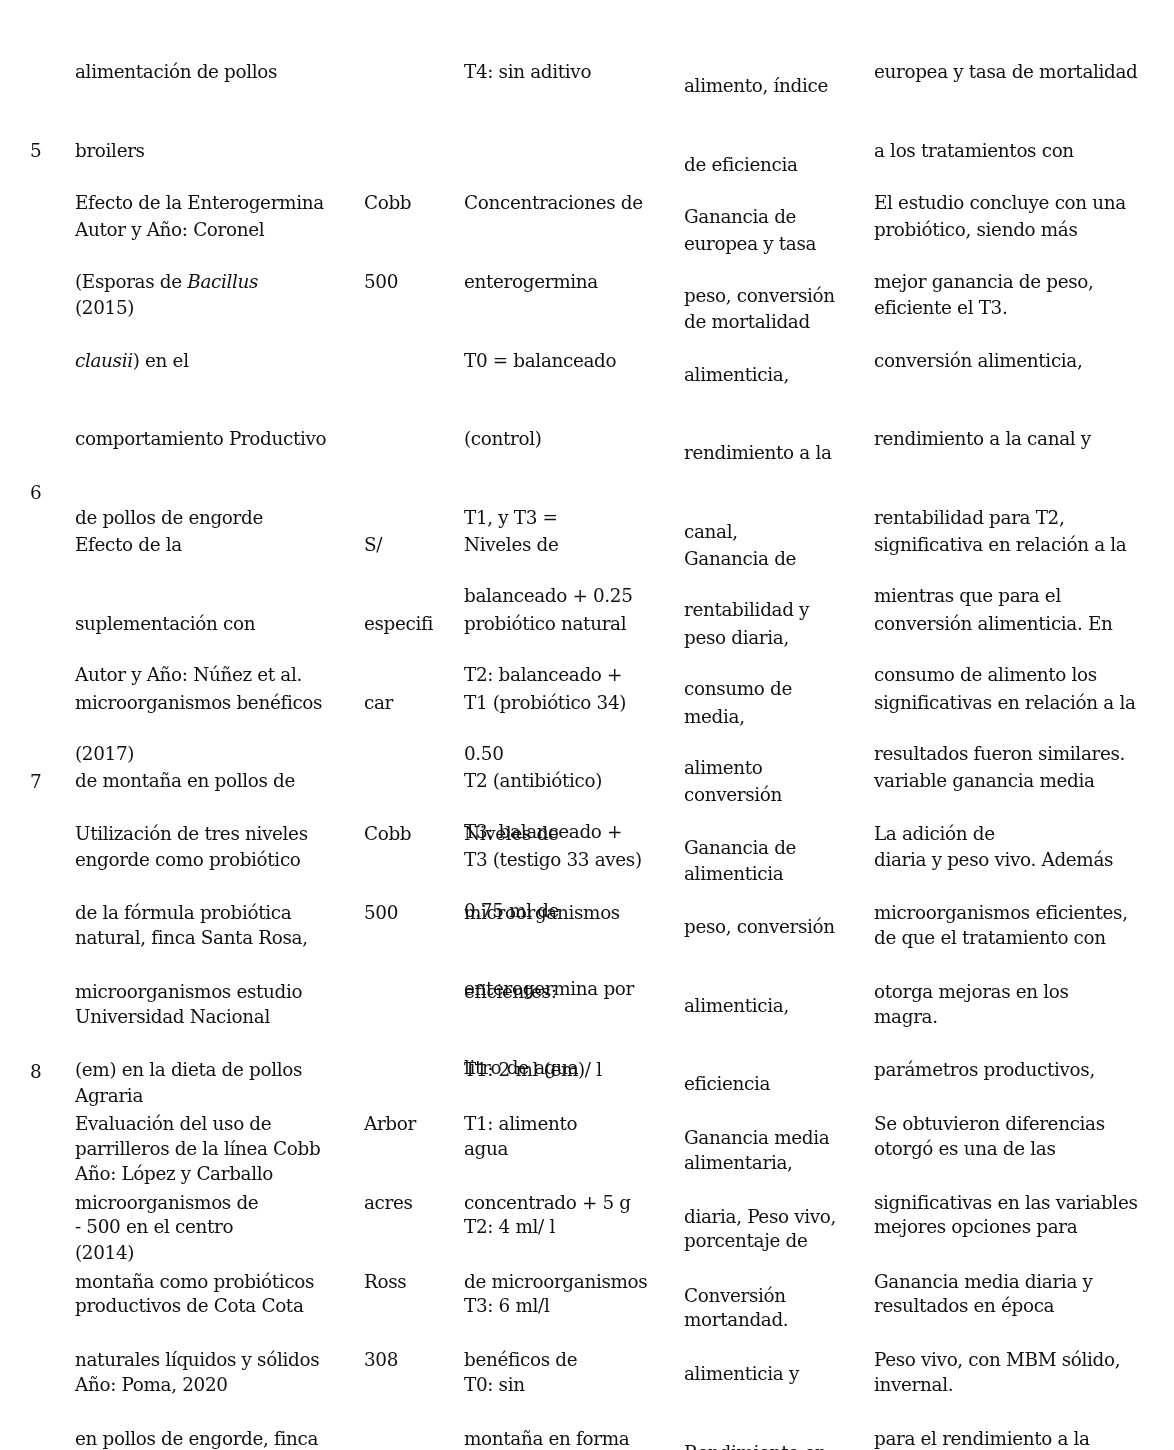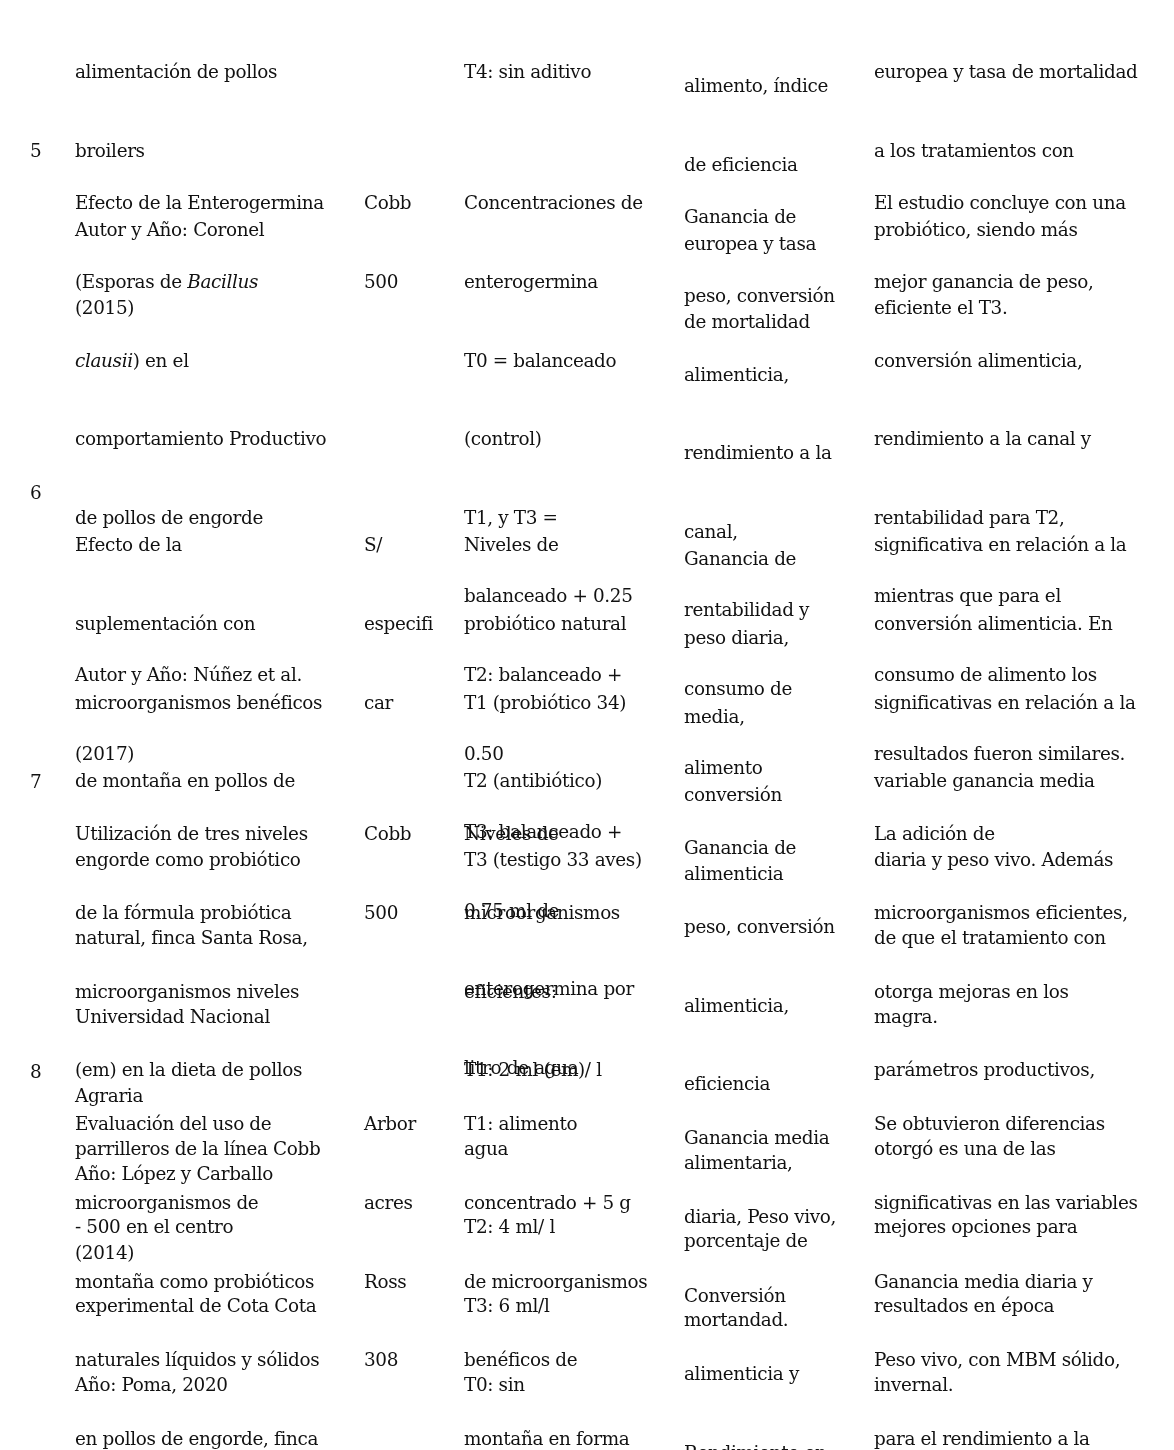--- a/index.html
+++ b/index.html
@@ -166,25 +166,25 @@
       <span class="line">de que el tratamiento con</span>
       <span class="line">magra.</span>
     </div>
   </div>
 
   <div class="row" style="top:763px;">
     <div class="cell c-num">7</div>
     <div class="cell c-title">
       <span class="line">Utilización de tres niveles</span>
       <span class="line">de la fórmula probiótica</span>
-      <span class="line">microorganismos niveles</span>
+      <span class="line">microorganismos estudio</span>
       <span class="line">(em) en la dieta de pollos</span>
       <span class="line">parrilleros de la línea Cobb</span>
       <span class="line">- 500 en el centro</span>
-      <span class="line">experimental de Cota Cota</span>
+      <span class="line">productivos de Cota Cota</span>
       <span class="line">Año: Poma, 2020</span>
     </div>
     <div class="cell c-breed">
       <span class="line">Cobb</span>
       <span class="line">500</span>
     </div>
     <div class="cell c-treat">
       <span class="line">Niveles de</span>
       <span class="line">microorganismos</span>
       <span class="line">eficientes:</span>

